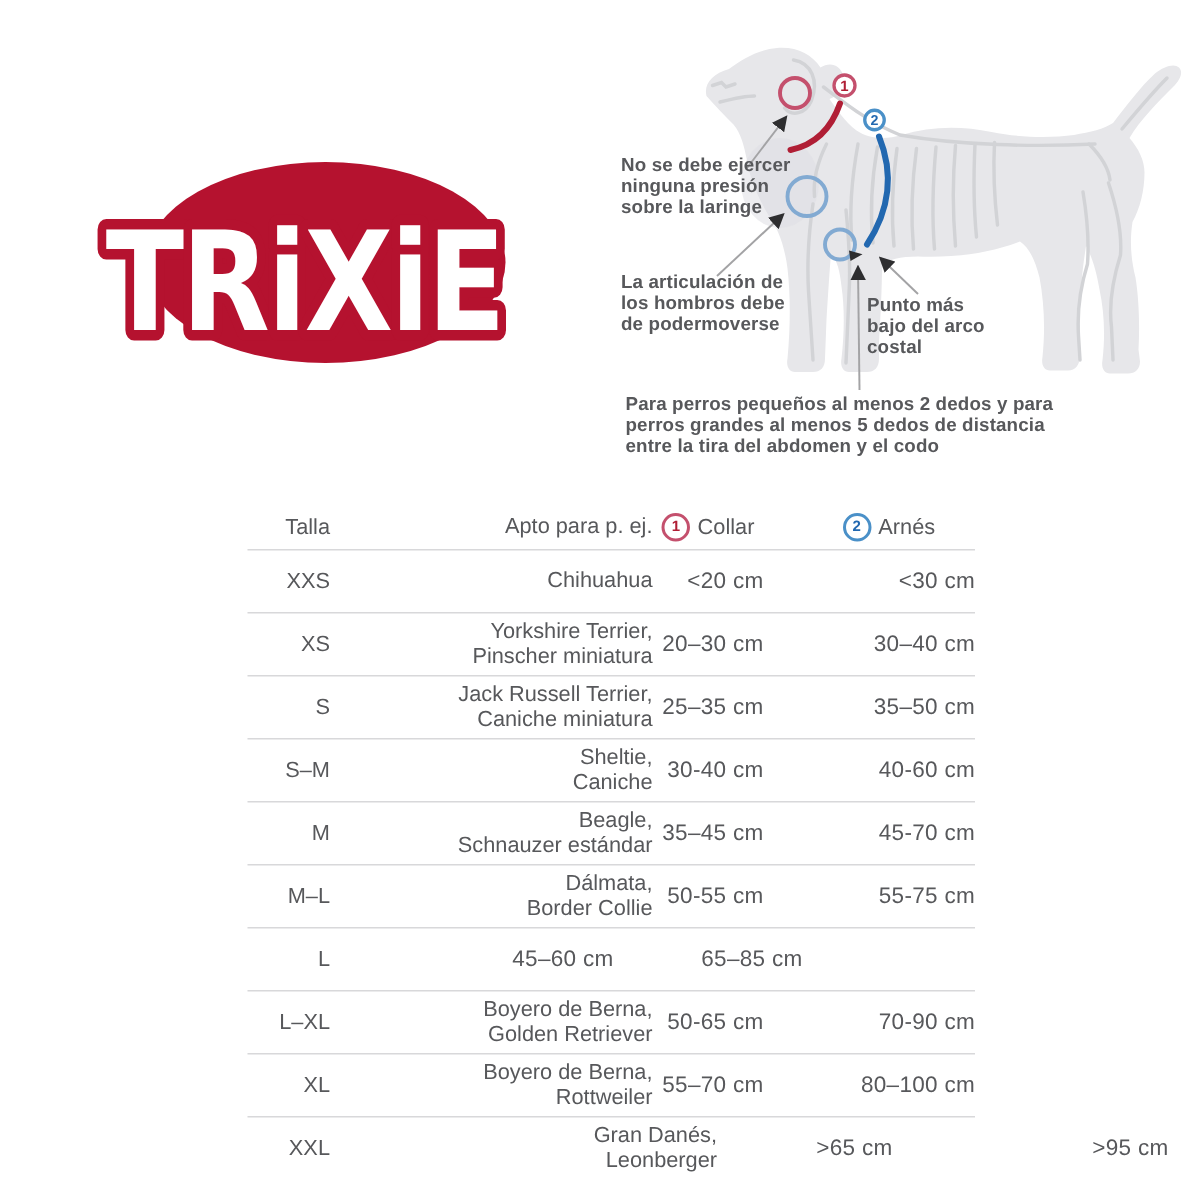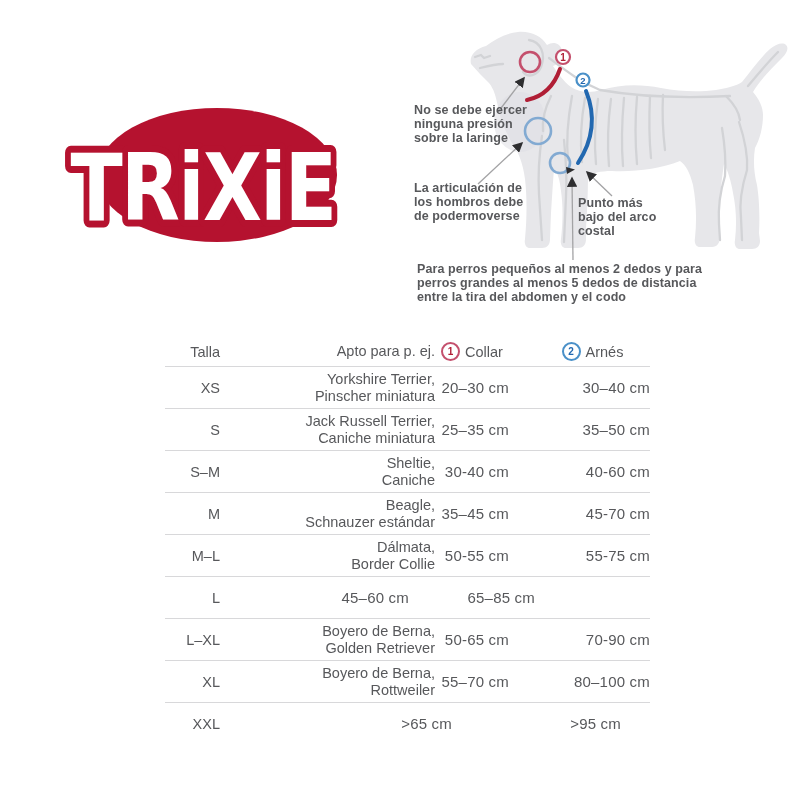--- a/index.html
+++ b/index.html
@@ -164,20 +164,26 @@
         <span class="tbadge red">1</span>
         <span>Collar</span>
       </div>
       <div class="cell hcell">
         <span class="tbadge blue">2</span>
         <span>Arnés</span>
       </div>
     </div>
     <div class="tbody">
         <div class="trow">
+      <div class="cell">XXS</div>
+      <div class="cell c-breed">Chihuahua</div>
+      <div class="cell c-collar num">&lt;20 cm</div>
+      <div class="cell num">&lt;30 cm</div>
+    </div>
+        <div class="trow">
       <div class="cell">XS</div>
       <div class="cell c-breed">Yorkshire Terrier,
 Pinscher miniatura</div>
       <div class="cell c-collar num">20–30 cm</div>
       <div class="cell num">30–40 cm</div>
     </div>
         <div class="trow">
       <div class="cell">S</div>
       <div class="cell c-breed">Jack Russell Terrier,
 Caniche miniatura</div>
@@ -219,19 +225,21 @@
     </div>
         <div class="trow">
       <div class="cell">XL</div>
       <div class="cell c-breed">Boyero de Berna,
 Rottweiler</div>
       <div class="cell c-collar num">55–70 cm</div>
       <div class="cell num">80–100 cm</div>
     </div>
         <div class="trow">
       <div class="cell">XXL</div>
+      <div class="cell c-breed">Gran Danés,
+Leonberger</div>
       <div class="cell c-collar num">&gt;65 cm</div>
       <div class="cell num">&gt;95 cm</div>
     </div>
       </div>
   </div>
 
 </div>
 
 </body></html>

